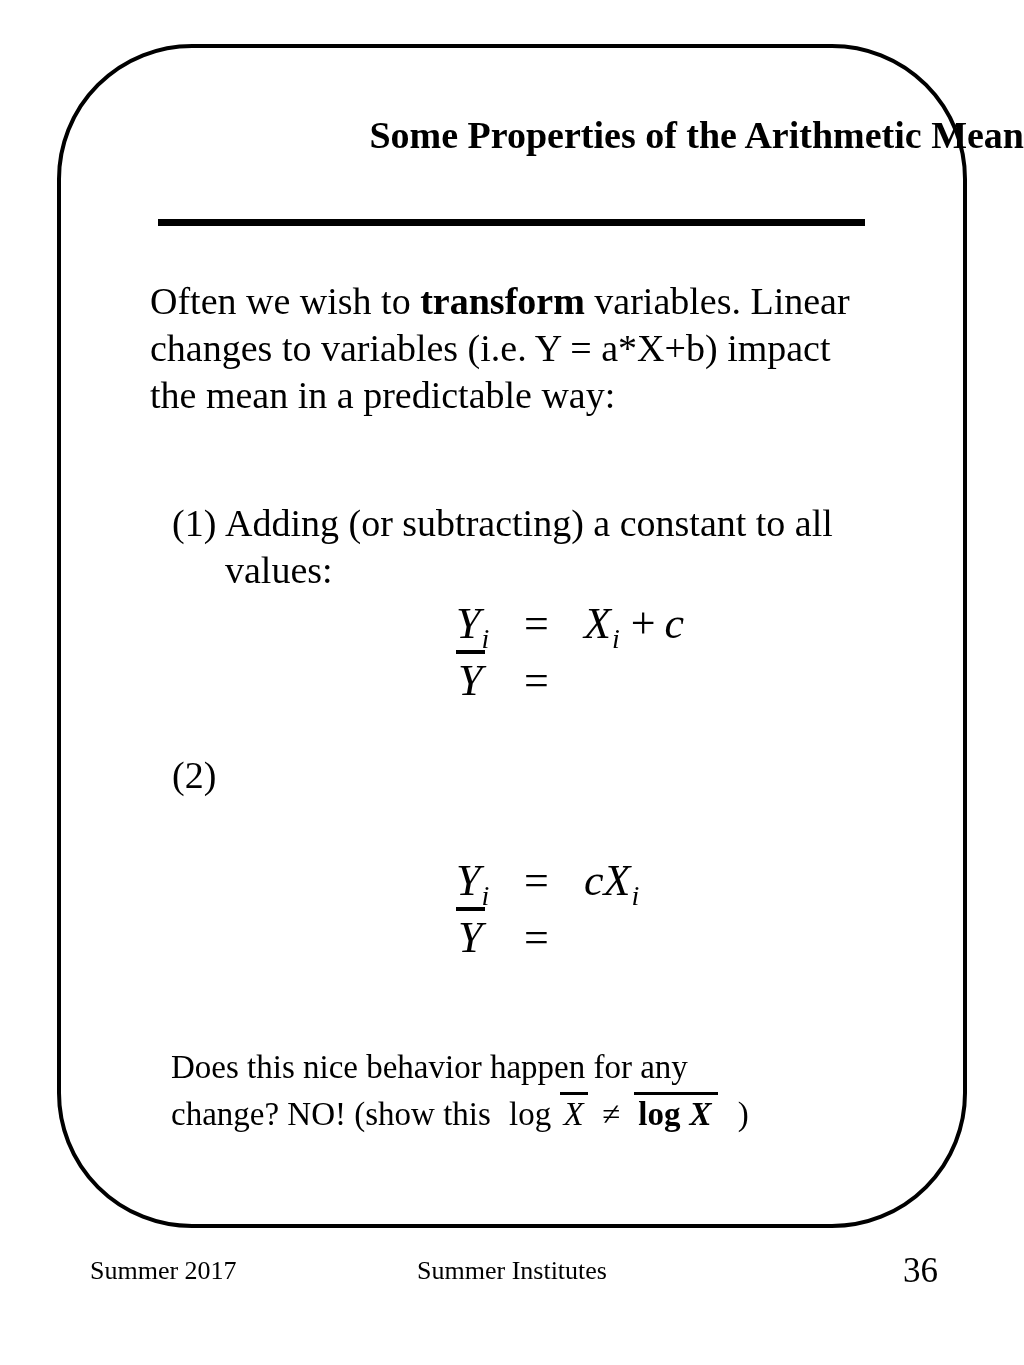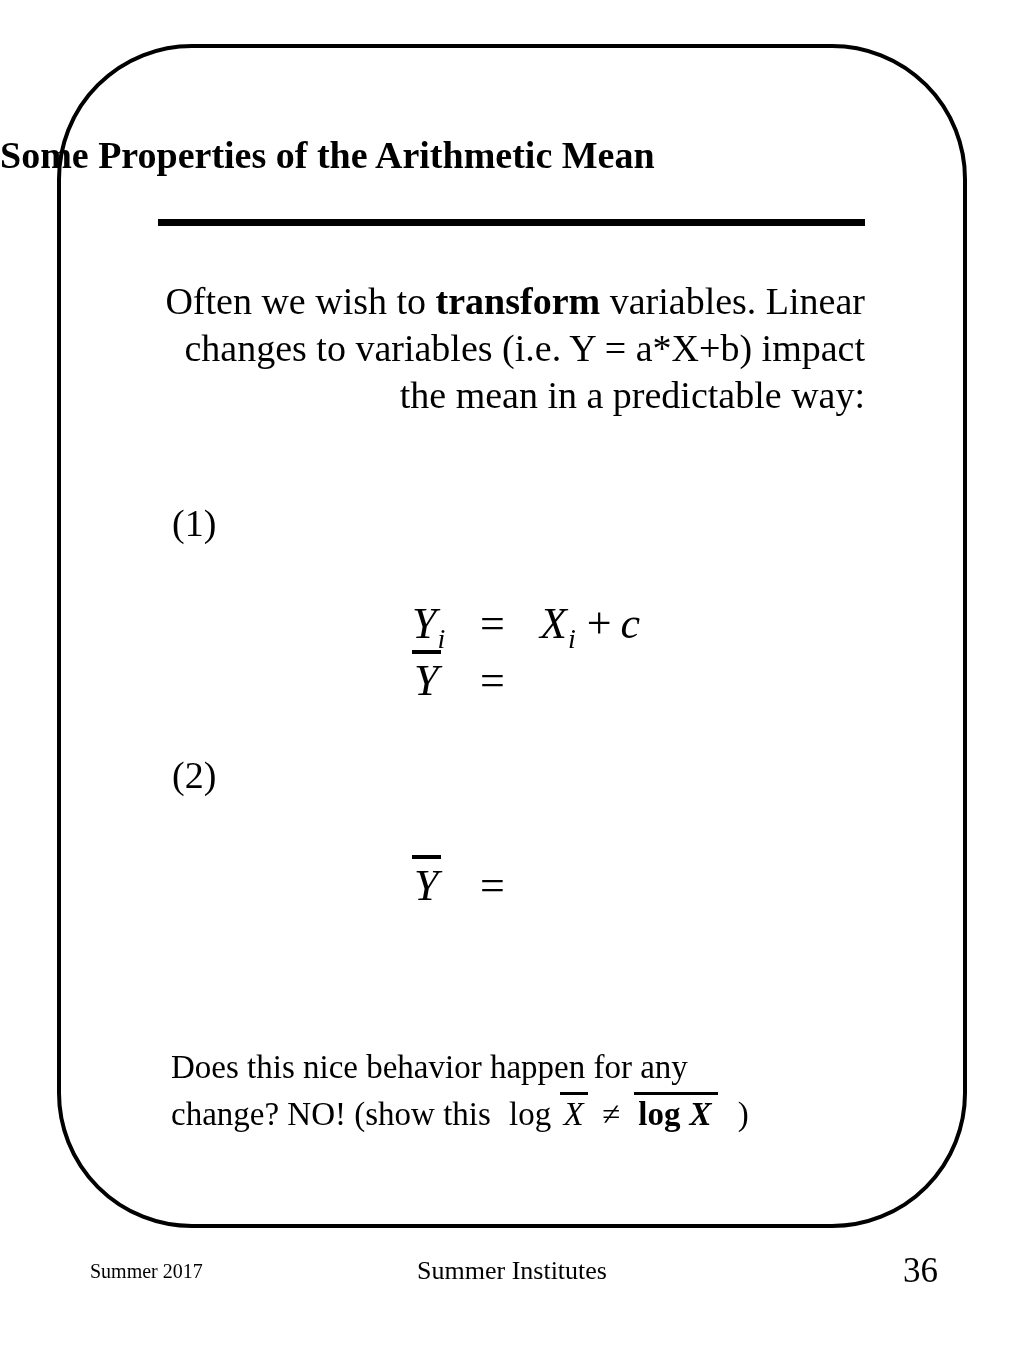--- a/index.html
+++ b/index.html
@@ -18,40 +18,39 @@
   .slide-frame {
     position: absolute;
     left: 57px; top: 44px;
     width: 910px; height: 1184px;
     border: 4px solid #000000;
     border-radius: 135px;
     background: transparent;
   }
   .slide-title {
     position: absolute;
-    left: 0; top: 132px;
+    left: 0; top: 112px;
     width: 1024px;
-    text-align: left;
+    text-align: right;
     font-size: 38px;
     font-weight: bold;
     line-height: 46px;
   }
   .title-divider {
     position: absolute;
     left: 158px; top: 219px;
     width: 707px; height: 7px;
     background: #000000;
   }
   .intro-paragraph {
     position: absolute;
     left: 150px; top: 278px;
     width: 715px;
     font-size: 38px;
     line-height: 47px;
-    text-align: right;
   }
   .intro-bold { font-weight: bold; }
   .list-item {
     position: absolute;
     left: 172px;
     width: 690px;
     font-size: 38px;
     line-height: 47px;
     display: flex;
     align-items: flex-start;
@@ -60,21 +59,21 @@
   .list-item-2 { top: 752px; }
   .item-number { flex: none; width: 53px; }
   .item-text { flex: none; width: 620px; }
   .equation-block {
     position: absolute;
     left: 412px;
     font-size: 44px;
   }
   .equation-block-1 { top: 598px; }
   .equation-block-2 { top: 855px; }
-  .eq-row { height: 52px; line-height: 52px; white-space: nowrap; }
+  .eq-row { height: 52px; line-height: 52px; white-space: nowrap; margin-left: 44px; }
   .eq-lhs { display: inline-block; width: 68px; }
   .eq-equals { display: inline-block; width: 60px; }
   .var { font-style: italic; }
   .sub {
     font-size: 28px;
     font-style: italic;
     position: relative;
     top: 10px;
     margin-left: 1px;
   }
@@ -107,21 +106,21 @@
     border-top: 3px solid #000000;
     padding: 2px 6px 0 4px;
     line-height: 1.05;
     font-weight: bold;
   }
   .log-x-bar .ital { font-style: italic; margin-left: 9px; }
   .close-paren { margin-left: 12px; }
   .footer-date {
     position: absolute;
     left: 90px; top: 1256px;
-    font-size: 20px; line-height: 30px;
+    font-size: 26px; line-height: 30px;
   }
   .footer-center {
     position: absolute;
     left: 0; top: 1256px;
     width: 1024px;
     text-align: center;
     font-size: 26px; line-height: 30px;
   }
   .footer-page {
     position: absolute;
@@ -139,36 +138,40 @@
   <div class="slide-frame"></div>
 
   <div class="slide-title">Some Properties of the Arithmetic Mean</div>
 
   <div class="title-divider"></div>
 
   <div class="intro-paragraph"><span>Often we wish to </span><span class="intro-bold">transform</span><span> variables. Linear changes to variables (i.e. Y = a*X+b) impact the mean in a predictable way:</span></div>
 
   <div class="list-item list-item-1">
     <span class="item-number">(1)</span>
+    <span class="item-text">Adding (or subtracting) a constant to all values:</span>
   </div>
 
   <div class="equation-block equation-block-1">
     <div class="eq-row">
       <span class="eq-lhs"><span class="var">Y</span><span class="sub">i</span></span><span class="eq-equals">=</span><span class="eq-rhs"><span class="var">X</span><span class="sub">i</span><span class="op">+</span><span class="var">c</span></span>
     </div>
     <div class="eq-row">
       <span class="eq-lhs"><span class="bar-over"><span class="var">Y</span></span></span><span class="eq-equals">=</span>
     </div>
   </div>
 
   <div class="list-item list-item-2">
     <span class="item-number">(2)</span>
   </div>
 
   <div class="equation-block equation-block-2">
+    <div class="eq-row">
+      <span class="eq-lhs"><span class="var">Y</span><span class="sub">i</span></span><span class="eq-equals">=</span><span class="eq-rhs"><span class="var">c</span><span class="var">X</span><span class="sub">i</span></span>
+    </div>
     <div class="eq-row">
       <span class="eq-lhs"><span class="bar-over"><span class="var">Y</span></span></span><span class="eq-equals">=</span>
     </div>
   </div>
 
   <div class="conclusion">
     <div class="concl-line">Does this nice behavior happen for any</div>
     <div class="concl-line">
       <span>change? NO! (show this</span>
       <span class="log-word">log</span>

